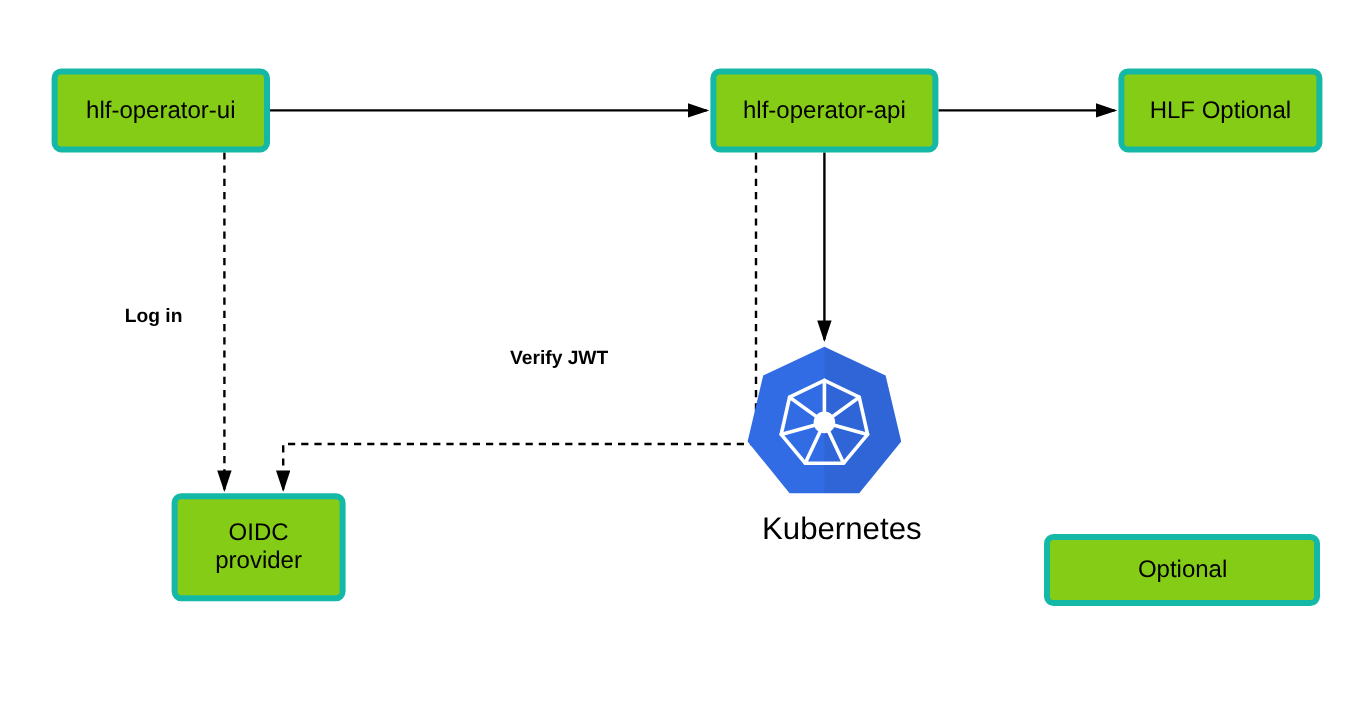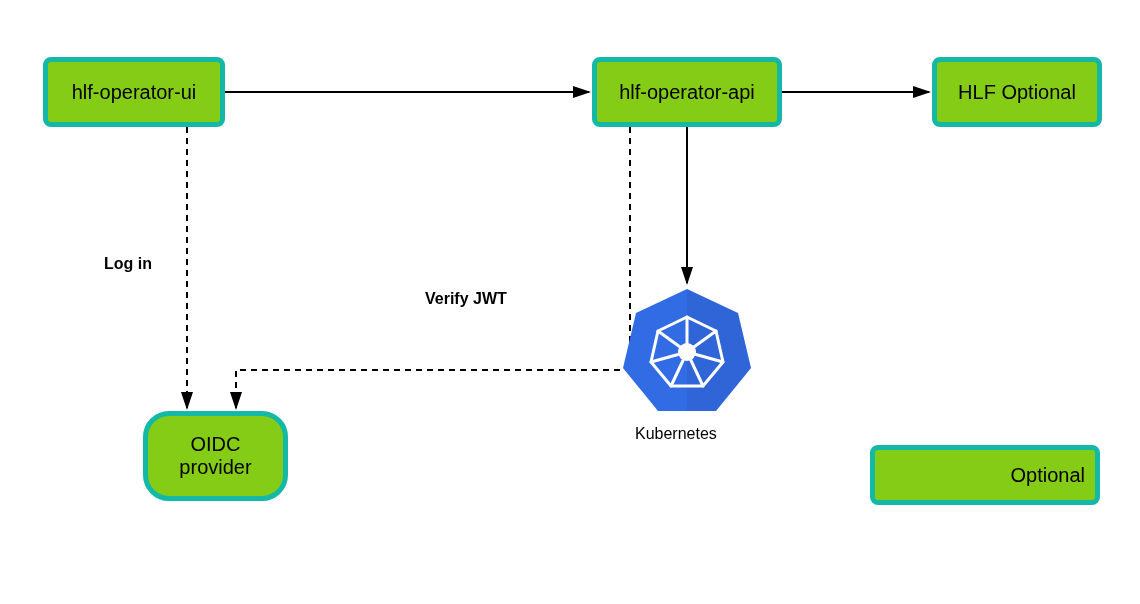--- a/index.html
+++ b/index.html
@@ -22,21 +22,21 @@
       font-size: 20px;
       padding: 10px;
     }
     .label {
       position: absolute;
       font-size: 16px;
       font-weight: bold;
     }
     .label-caption {
       position: absolute;
-      font-size: 16px;
+      font-size: 26px;
     }
     svg.diagram {
       position: absolute;
       top: 0;
       left: 0;
       width: 1140px;
       height: 604px;
       pointer-events: none;
     }
     .hex-group {
@@ -81,21 +81,21 @@
 </div>
 
 <div class="box" style="left:592px; top:57px; width:190px; height:70px;text-align:right;">
   <span>hlf-operator-api</span>
 </div>
 
 <div class="box" style="left:932px; top:57px; width:170px; height:70px;">
   <span>HLF Optional</span>
 </div>
 
-<div class="box" style="left:143px; top:411px; width:145px; height:90px;border-radius:26px;">
+<div class="box" style="left:143px; top:411px; width:145px; height:90px;">
   <span>OIDC provider</span>
 </div>
 
 <div class="hex-group">
   <svg width="130" height="130" viewBox="0 0 130 130">
 
     <polygon points="65,4 116,28 129,83 94,126 36,126 1,83 14,28" fill="#326CE5"></polygon>
 
     <polygon points="65,4 116,28 129,83 94,126 65,126 65,4" fill="#000" opacity="0.06"></polygon>
 
@@ -118,15 +118,15 @@
 </div>
 
 <div class="label" style="left:104px; top:255px;">
   <span>Log in</span>
 </div>
 
 <div class="label" style="left:425px; top:290px;text-align:right;">
   <span>Verify JWT</span>
 </div>
 
-<div class="box" style="left:870px; top:445px; width:230px; height:60px; justify-content:flex-end; padding-left:11px;">
+<div class="box" style="left:870px; top:445px; width:230px; height:60px; justify-content:center; padding-left:11px;">
   <span>Optional</span>
 </div>
 
 </body></html>

